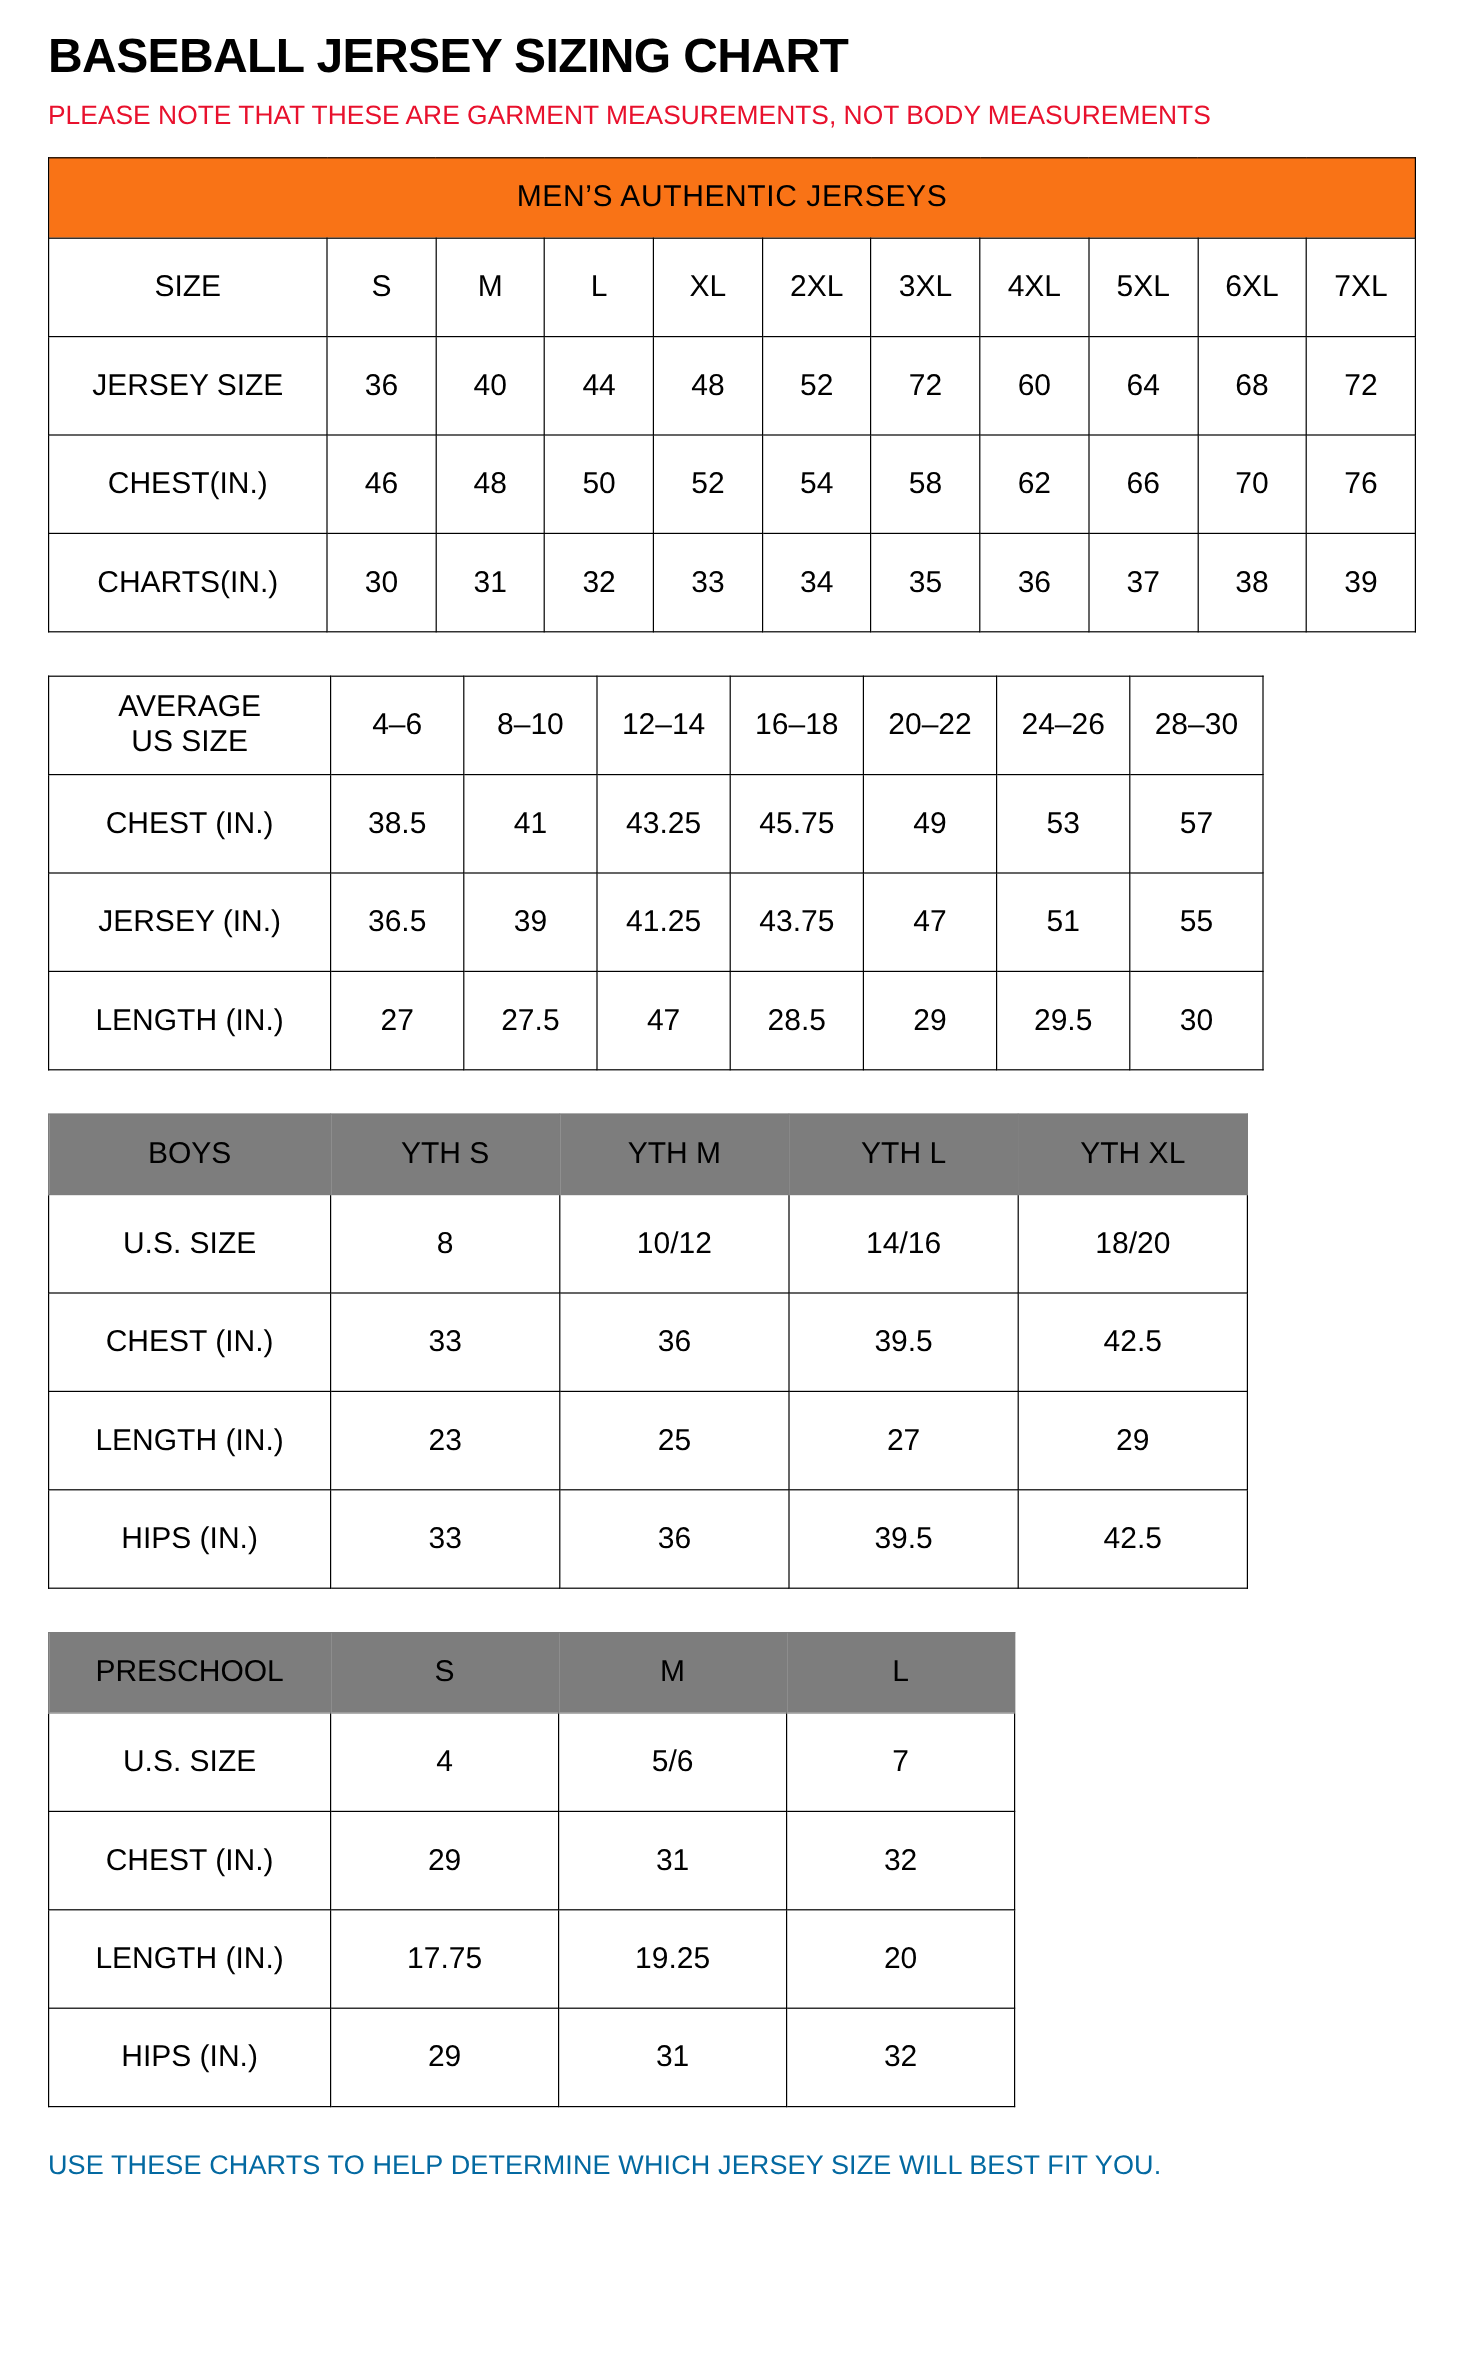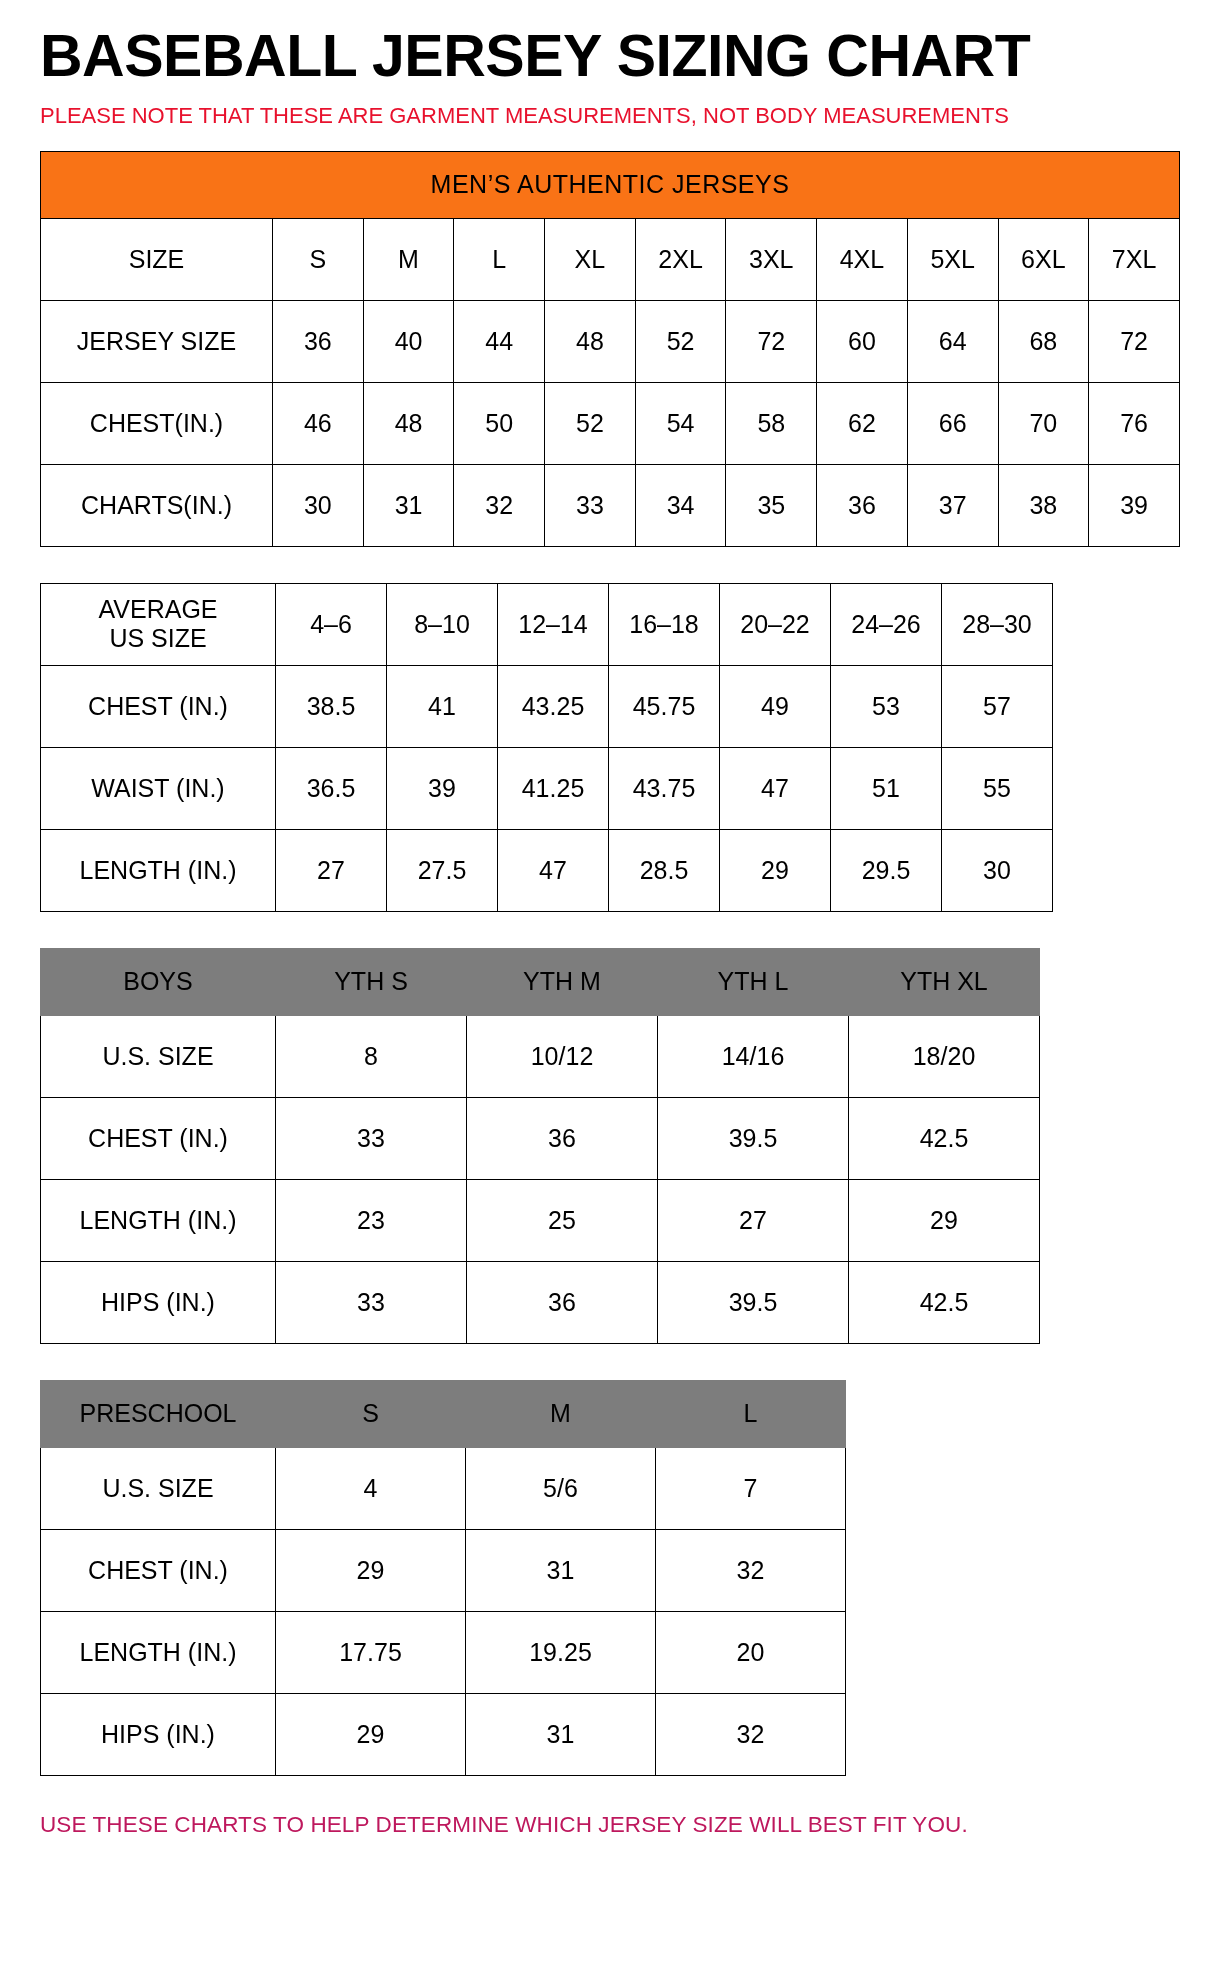--- a/index.html
+++ b/index.html
@@ -13,21 +13,21 @@
     font-family: "Liberation Sans", sans-serif;
     color: #000000;
     -webkit-font-smoothing: antialiased;
   }
   .page {
     width: 1220px;
     box-sizing: border-box;
     padding: 26px 40px 0 40px;
   }
   .main-title {
-    font-size: 59px;
+    font-size: 40px;
     font-weight: bold;
     letter-spacing: -0.5px;
     line-height: 1.05;
     margin: 0 0 14px 0;
     color: #000000;
   }
   .note {
     color: #e8112d;
     font-size: 22px;
     line-height: 1.3;
@@ -77,21 +77,21 @@
   
   #women-table { width: 1012px; }
 
   
   #boys-table { width: 1000px; padding-left: 48px; }
 
   
   #pre-table { width: 805px; }
 
   .footer-note {
-    color: #be185d;
+    color: #0369a1;
     font-size: 22.5px;
     margin: 6px 0 24px 0;
     letter-spacing: 0.1px;
   }
   .two-line {
     line-height: 1.15;
   }
 </style>
 </head>
 <body>
@@ -189,21 +189,21 @@
         <td class="row-label">CHEST (IN.)</td>
         <td>38.5</td>
         <td>41</td>
         <td>43.25</td>
         <td>45.75</td>
         <td>49</td>
         <td>53</td>
         <td>57</td>
       </tr>
       <tr class="r-norm">
-        <td class="row-label">WAIST (IN.)</td>
+        <td class="row-label">JERSEY (IN.)</td>
         <td>36.5</td>
         <td>39</td>
         <td>41.25</td>
         <td>43.75</td>
         <td>47</td>
         <td>51</td>
         <td>55</td>
       </tr>
       <tr class="r-norm">
         <td class="row-label">LENGTH (IN.)</td>

